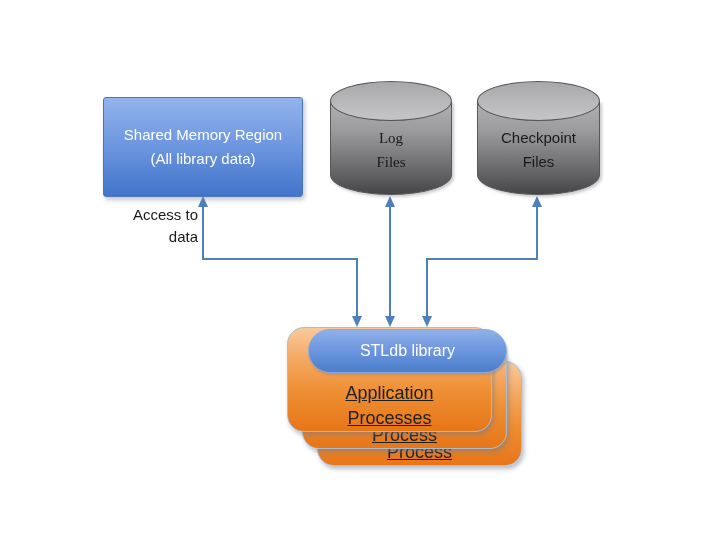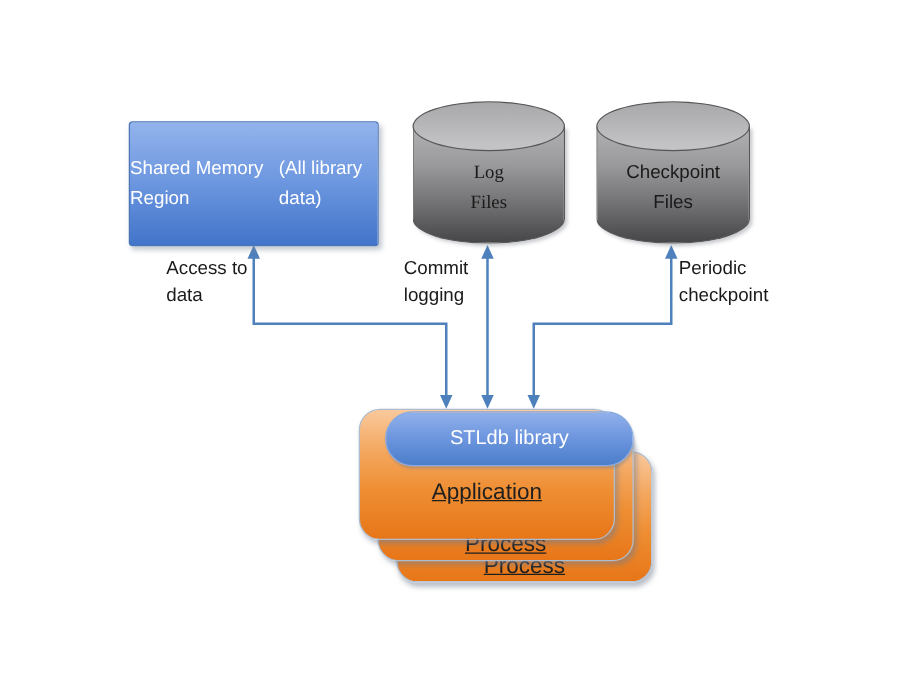--- a/index.html
+++ b/index.html
@@ -22,23 +22,23 @@
   
   .node-blue {
     position: absolute;
     left: 103px; top: 97px;
     width: 200px; height: 100px;
     box-sizing: border-box;
     background: linear-gradient(180deg, #93b3ec 0%, #6d97e0 48%, #4274ca 100%);
     border: 1px solid #4a76b8;
     border-radius: 3px;
     color: #ffffff;
-    display: flex; flex-direction: row;
+    display: flex; flex-direction: column;
     align-items: center; justify-content: center;
-    text-align: left;
+    text-align: right;
     font-size: 15px; line-height: 24px;
     box-shadow: 2px 3px 4px rgba(125,135,155,0.45);
   }
 
   
   .cylinder { position: absolute; width: 122px; height: 115px; }
   .cylinder.log { left: 330px; top: 81px; font-family: Liberation Serif, serif; }
   .cylinder.checkpoint { left: 477px; top: 81px; width: 123px; }
   .cyl-body {
     position: absolute; left: 0; top: 20px;
@@ -63,20 +63,21 @@
     font-size: 15px; line-height: 24px;
     color: #1a1a1a;
   }
 
   
   .edge-label {
     position: absolute;
     font-size: 15px; line-height: 22px;
     color: #1a1a1a;
     white-space: nowrap;
+    text-align: right;
   }
   .label-access   { left: 133px; top: 204px; }
   .label-commit   { left: 323px; top: 204px; }
   .label-periodic { left: 543px; top: 204px; }
 
   
   .card {
     position: absolute;
     width: 205px; height: 105px;
     box-sizing: border-box;
@@ -150,28 +151,20 @@
     <div class="cyl-label">
       <div>Checkpoint</div>
       <div>Files</div>
     </div>
   </div>
 
   <div class="edge-label label-access">
     <div>Access to</div>
     <div>data</div>
   </div>
-  <div class="edge-label label-commit">
-    <div>Commit</div>
-    <div>logging</div>
-  </div>
-  <div class="edge-label label-periodic">
-    <div>Periodic</div>
-    <div>checkpoint</div>
-  </div>
 
   <div class="card card-back">
     <div class="card-text">
       <div>Application</div>
       <div>Process</div>
     </div>
   </div>
 
   <div class="card card-mid">
     <div class="card-text">
@@ -179,16 +172,17 @@
       <div>Process</div>
     </div>
   </div>
 
   <div class="card card-front">
     <div class="stldb">
       <span>STLdb library</span>
     </div>
     <div class="card-text">
       <div>Application</div>
+      <div>Processes</div>
     </div>
   </div>
 
 </div>
 
 </body></html>

